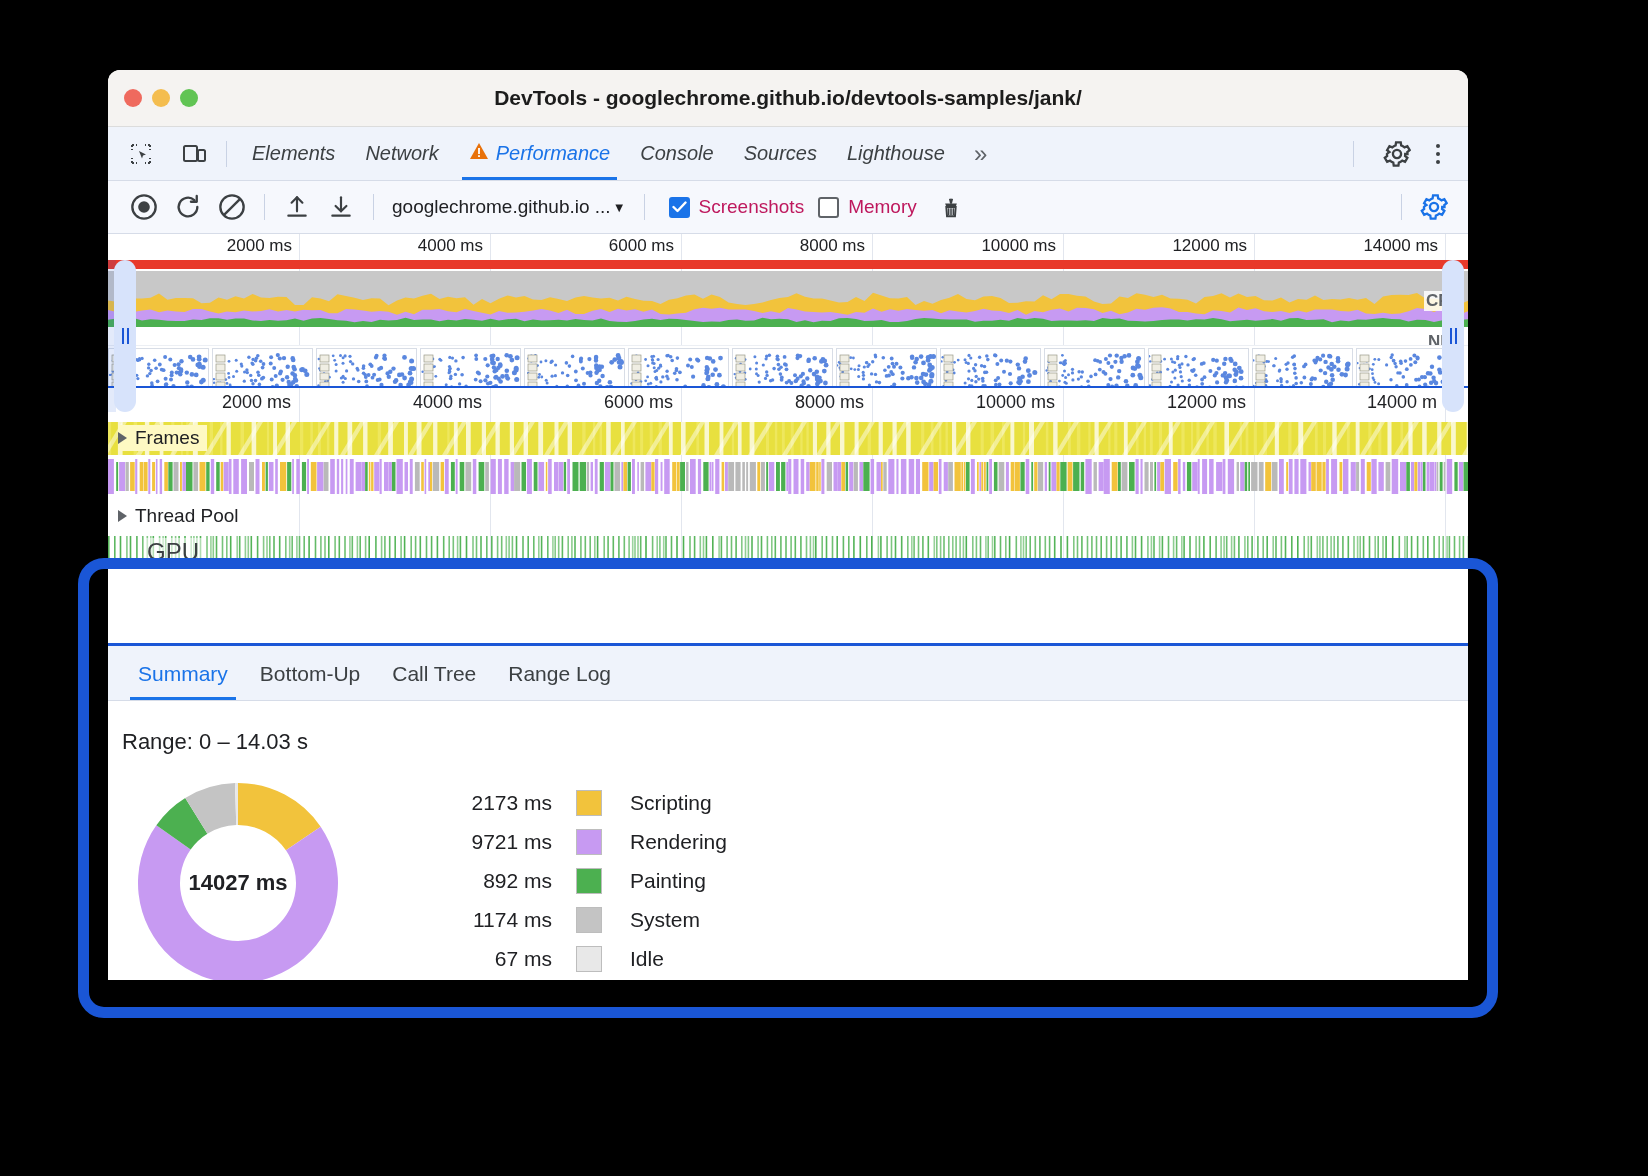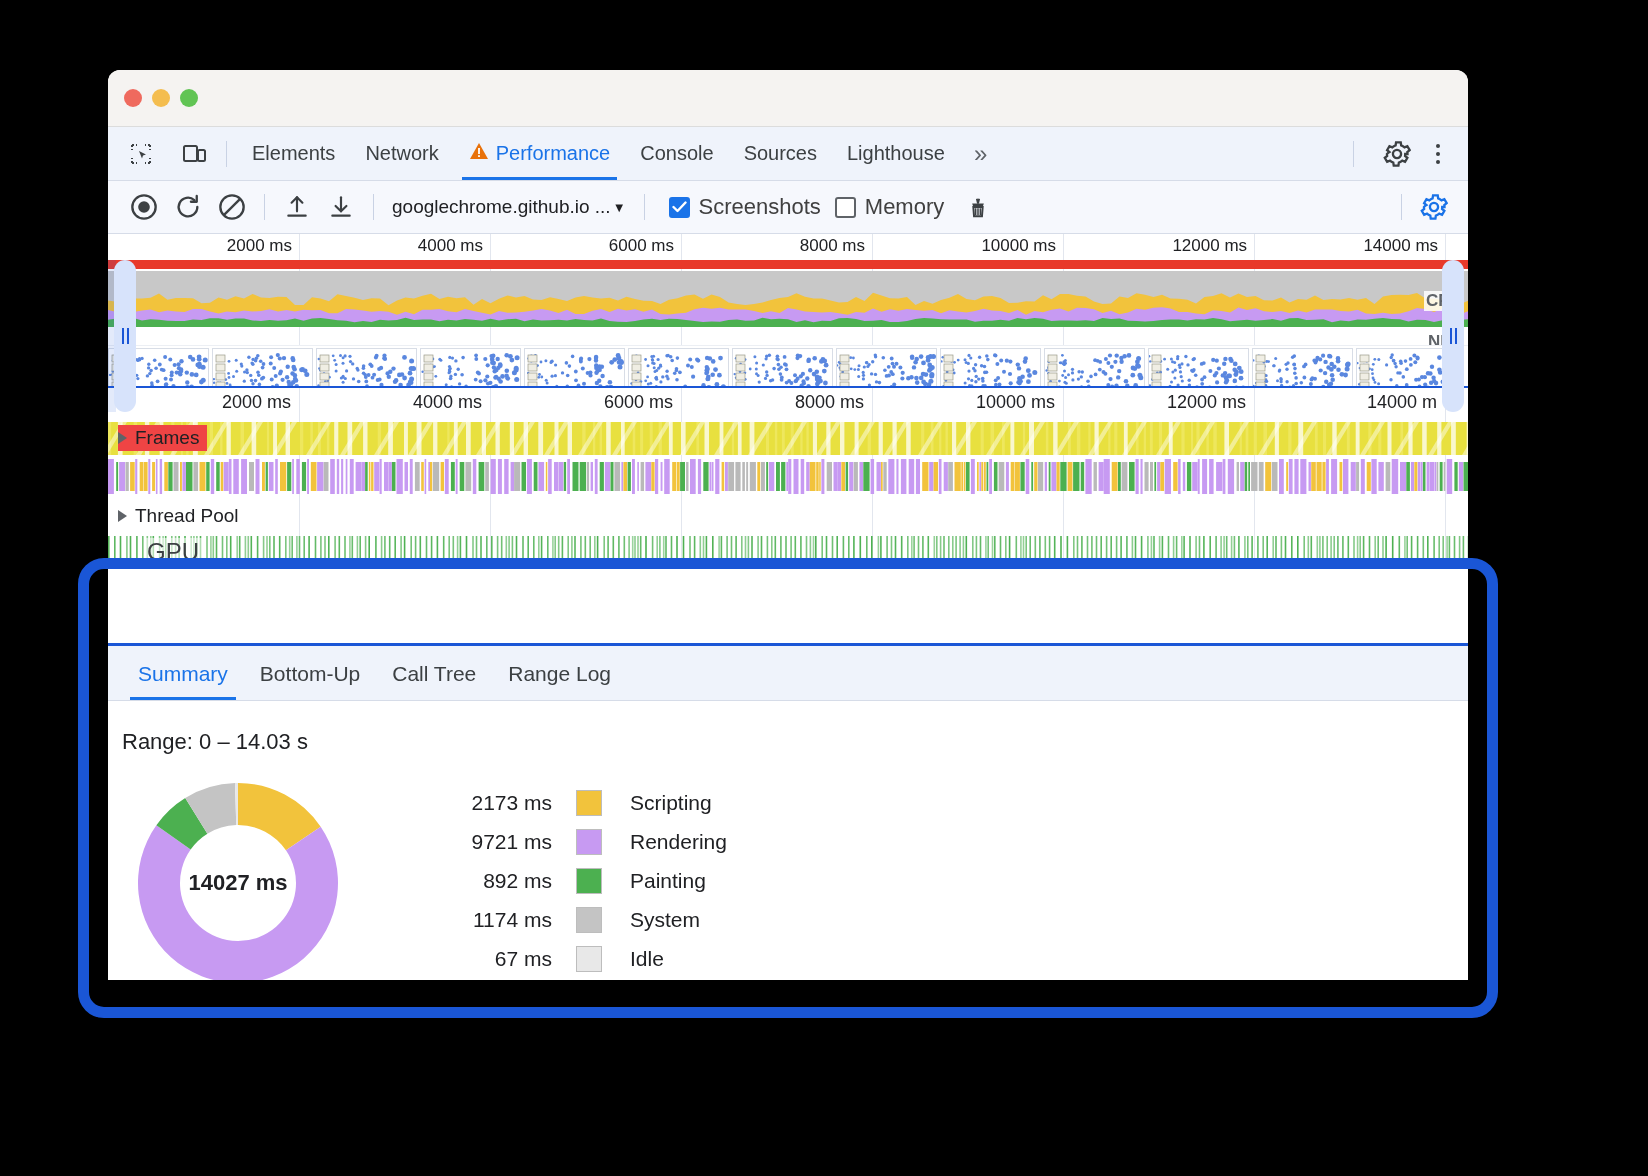--- a/index.html
+++ b/index.html
@@ -48,20 +48,21 @@
     width: 42px; height: 38px; margin-left: 12px;
     display: flex; align-items: center; justify-content: center;
     color: #3c4043;
   }
   .tb-sep { width: 1px; height: 26px; background: #c9d2e4; margin: 0 10px; }
   .tabs { display: flex; align-items: center; height: 100%; }
   .tab {
     font-size: 20px; color: #3c4043; padding: 0 15px; height: 100%;
     display: flex; align-items: center; gap: 7px; position: relative;
     white-space: nowrap;
+    font-style: italic;
   }
   .tab.active { color: #1a73e8; }
   .tab.active::after {
     content: ""; position: absolute; left: 8px; right: 8px; bottom: 0;
     height: 3px; background: #1a73e8;
   }
   .warn-tri { display: block; }
   .chevrons { font-size: 24px; color: #5f6368; padding: 0 14px; letter-spacing: -3px; }
   .tb-right { margin-left: auto; display: flex; align-items: center; padding-right: 10px; }
   .kebab {
@@ -87,21 +88,21 @@
     gap: 2px; padding: 0 8px; white-space: nowrap;
   }
   .caret { font-size: 13px; }
   .cbox-wrap { display: flex; align-items: center; gap: 9px; margin-left: 14px; }
   .cbox {
     width: 21px; height: 21px; border-radius: 3px;
     border: 2px solid #5f6368; background: #fff;
     display: flex; align-items: center; justify-content: center;
   }
   .cbox.checked { background: #1a73e8; border-color: #1a73e8; }
-  .cbox-label { font-size: 22px; color: #404040; }
+  .cbox-label { font-size: 19px; color: #be185d; }
   .pt-right { margin-left: auto; display: flex; align-items: center; padding-right: 12px; }
 
   
   .overview { position: relative; height: 152px; background: #fff; }
   .ruler {
     position: relative; height: 26px; border-bottom: 0px;
     background: #fff;
   }
   .ruler .tick {
     position: absolute; top: 0; height: 152px;
@@ -222,20 +223,21 @@
 
 <div id="root">
   <div class="window">
 
     <div class="titlebar">
       <div class="traffic">
         <span class="dot red"></span>
         <span class="dot yellow"></span>
         <span class="dot green"></span>
       </div>
+      <div class="win-title">DevTools - googlechrome.github.io/devtools-samples/jank/</div>
     </div>
 
     <div class="tabbar">
       <div class="tb-icon">
         <svg width="24" height="24" viewBox="0 0 24 24">
           <path d="M3 3h5M3 3v5M21 3h-5M21 3v5M3 21h5M3 21v-5M21 21h-5M21 21v-5" stroke="#3c4043" stroke-width="2" fill="none" stroke-dasharray="2 2"></path>
           <path d="M10 9l7 3.5-3 1-1 3z" fill="#3c4043"></path>
         </svg>
       </div>
       <div class="tb-icon">
@@ -2155,21 +2157,21 @@
               <path d="M1116,33 L1136,0 L1141,0 L1121,33 Z" fill="#ffffff" opacity="0.45"></path>
               <path d="M1150,33 L1170,0 L1175,0 L1155,33 Z" fill="#ffffff" opacity="0.45"></path>
               <path d="M1184,33 L1204,0 L1209,0 L1189,33 Z" fill="#ffffff" opacity="0.45"></path>
               <path d="M1218,33 L1238,0 L1243,0 L1223,33 Z" fill="#ffffff" opacity="0.45"></path>
               <path d="M1252,33 L1272,0 L1277,0 L1257,33 Z" fill="#ffffff" opacity="0.45"></path>
               <path d="M1286,33 L1306,0 L1311,0 L1291,33 Z" fill="#ffffff" opacity="0.45"></path>
               <path d="M1320,33 L1340,0 L1345,0 L1325,33 Z" fill="#ffffff" opacity="0.45"></path>
               <path d="M1354,33 L1374,0 L1379,0 L1359,33 Z" fill="#ffffff" opacity="0.45"></path>
             </svg>
         </div>
-        <div class="track-title" style="background:#ef4444;padding:2px 8px 2px 0">
+        <div class="track-title" style="background:#fef9c3;padding:2px 8px 2px 0">
           <span class="tri"></span>
           <span>Frames</span>
         </div>
       </div>
 
       <div class="track">
         <div class="main-band">
           <svg width="1360" height="35" preserveAspectRatio="none" id="main-svg" viewBox="0 0 1360 35">
               <rect x="0.0" y="0" width="5.9" height="35" fill="#c79af2"></rect>
               <rect x="8.2" y="3" width="1.9" height="29" fill="#4cb050"></rect>

